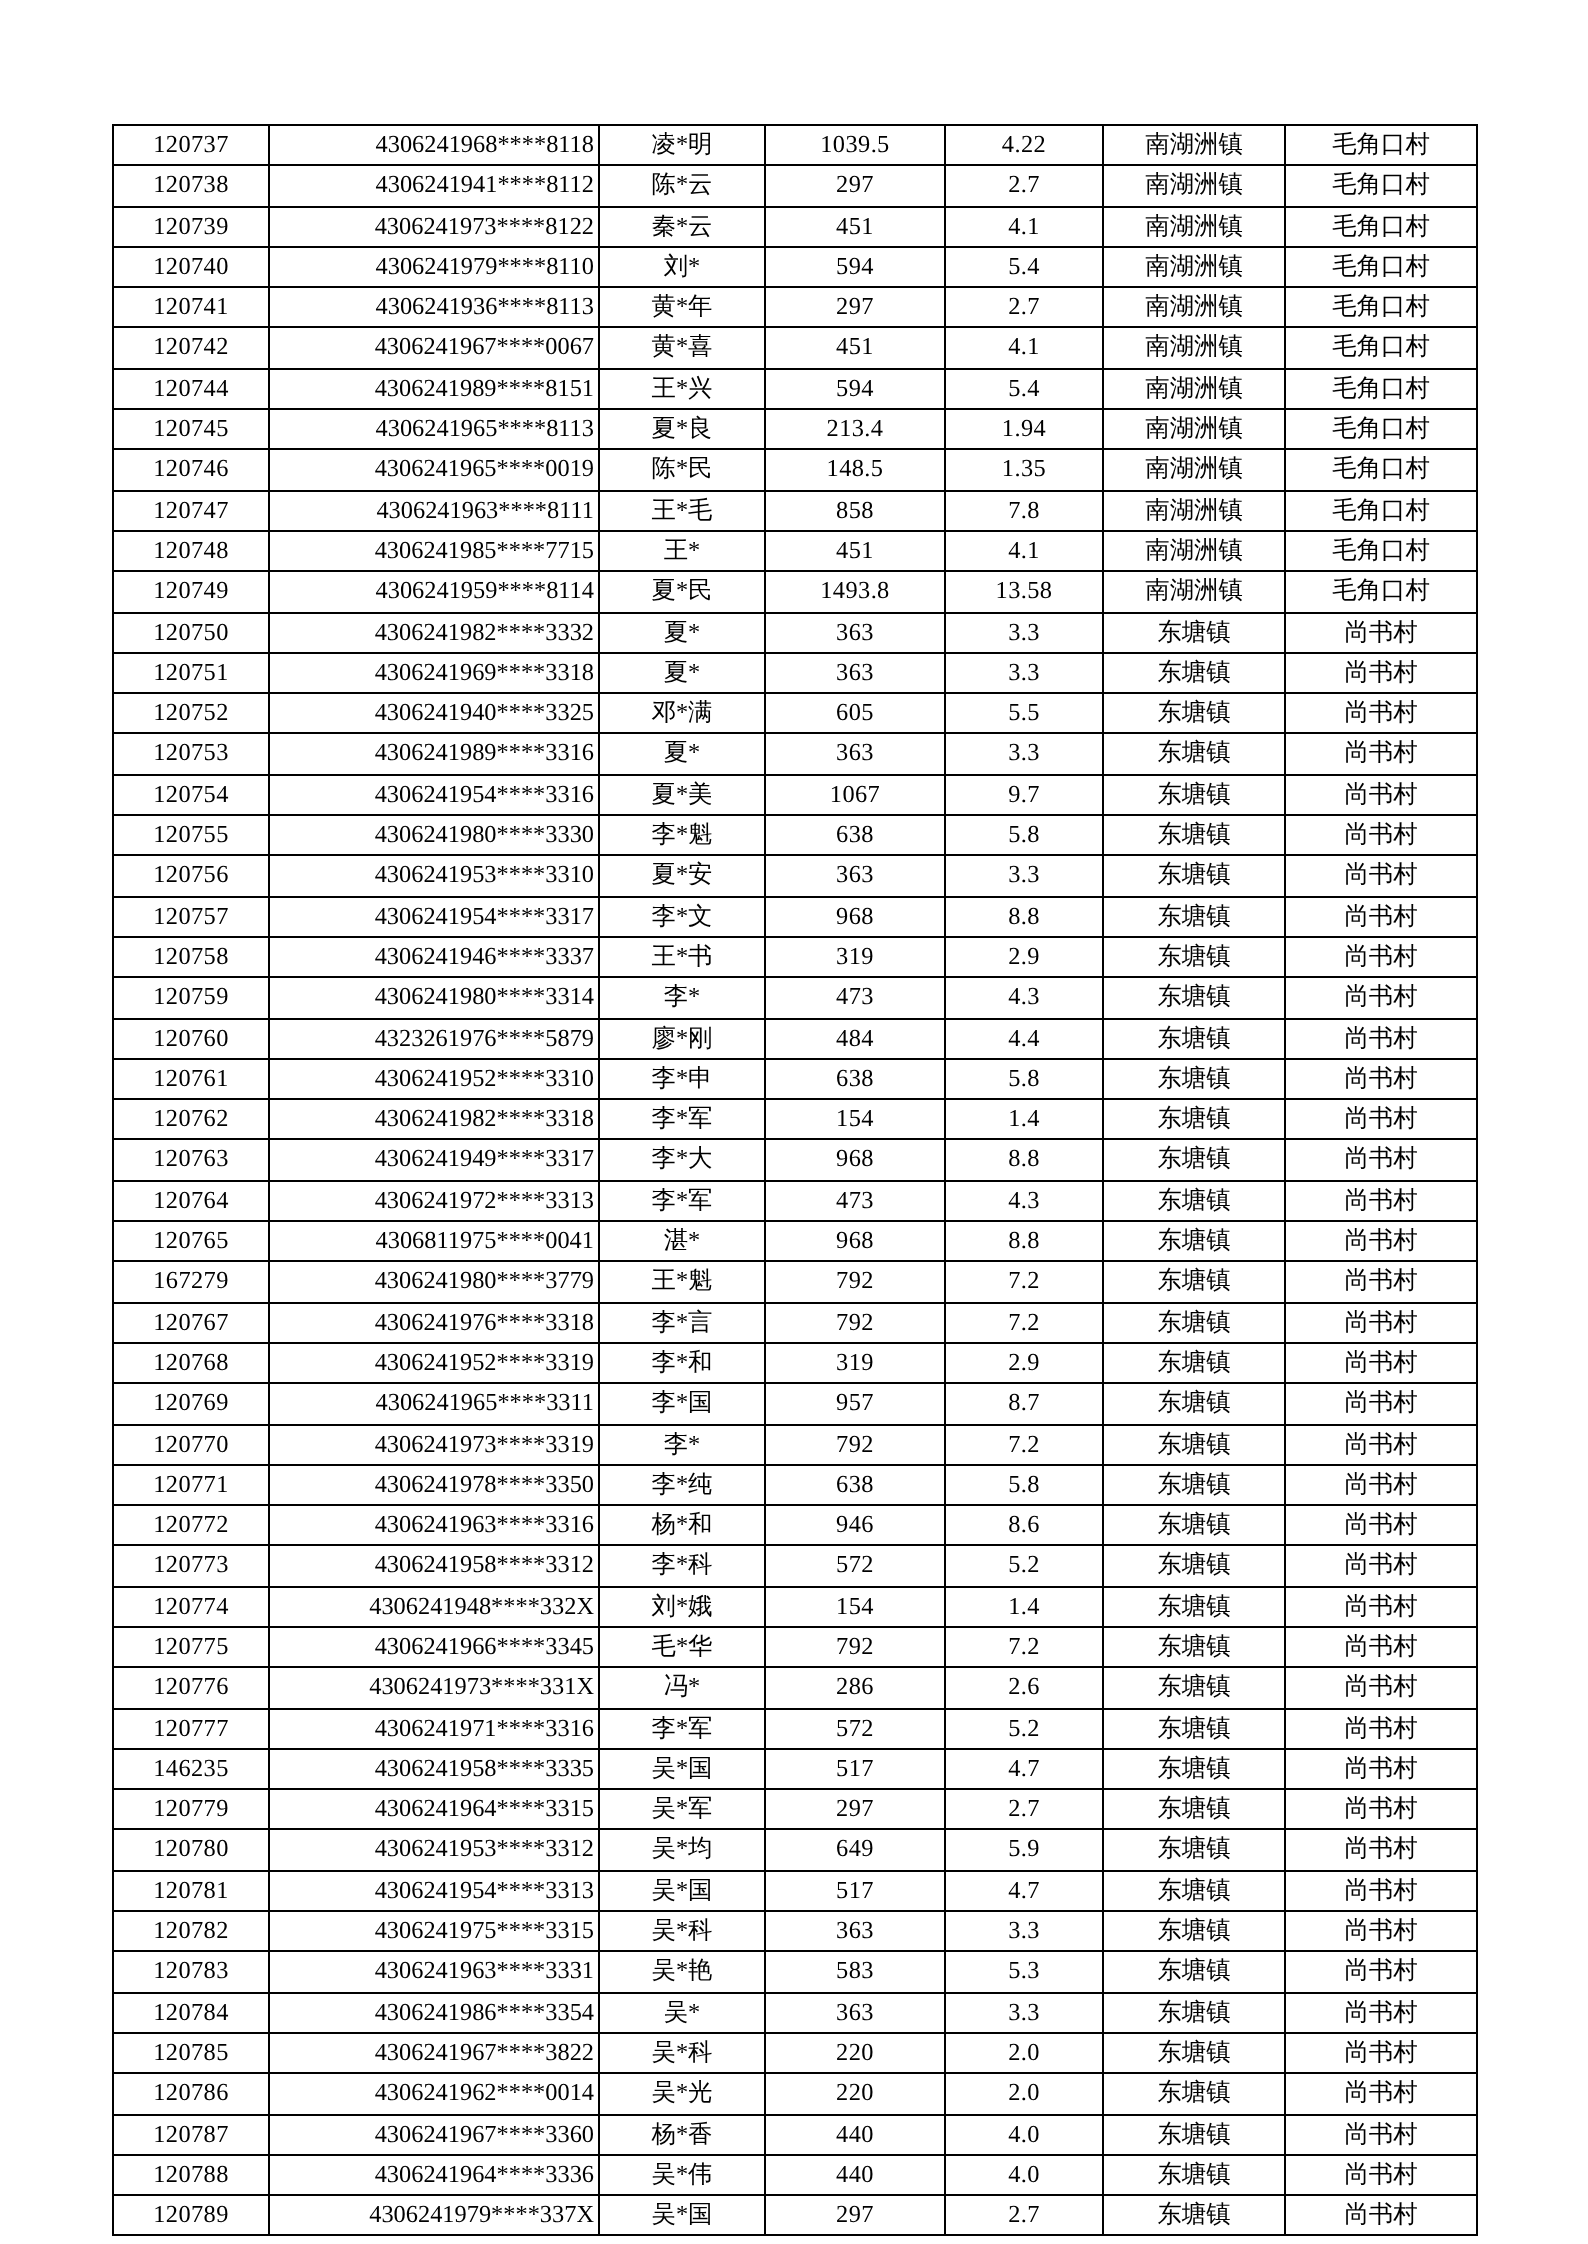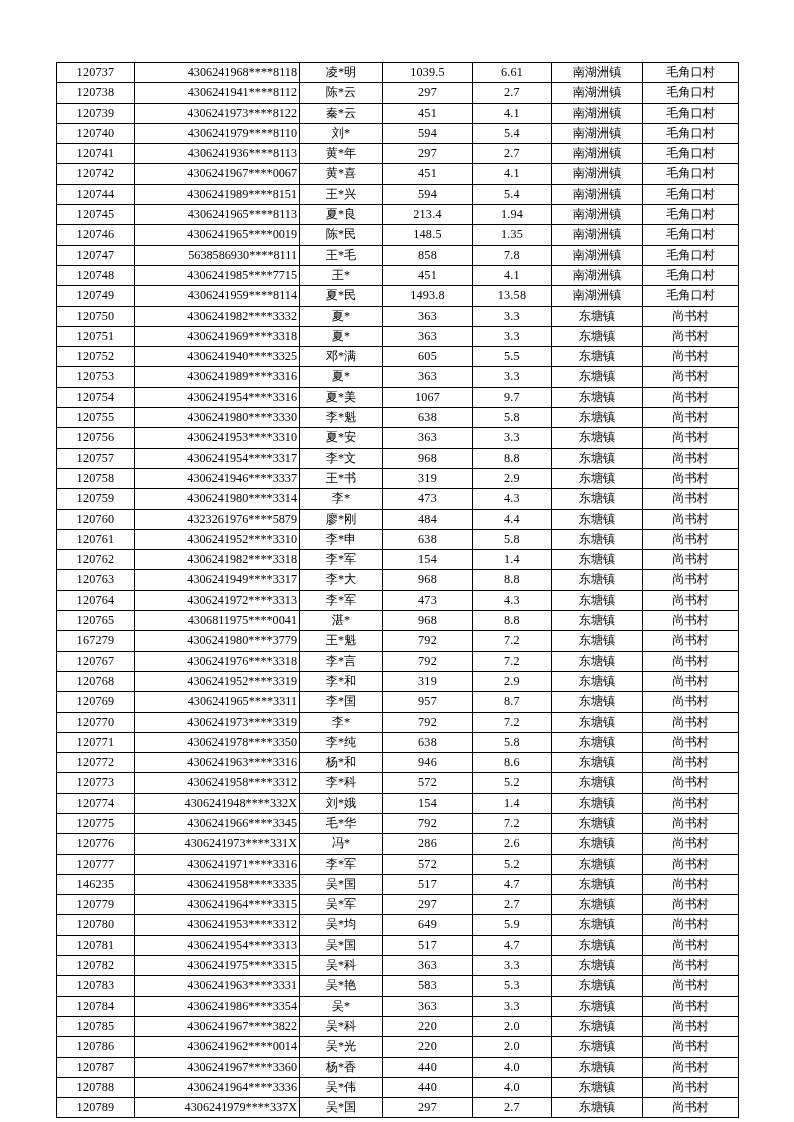--- a/index.html
+++ b/index.html
@@ -60,21 +60,21 @@
       <col class="c-rate">
       <col class="c-town">
       <col class="c-village">
     </colgroup>
     <tbody>
         <tr>
           <td class="num">120737</td>
           <td class="idno">4306241968****8118</td>
           <td class="cn">凌*明</td>
           <td class="num">1039.5</td>
-          <td class="num">6.61</td>
+          <td class="num">4.22</td>
           <td class="cn">南湖洲镇</td>
           <td class="cn">毛角口村</td>
         </tr>
         <tr>
           <td class="num">120738</td>
           <td class="idno">4306241941****8112</td>
           <td class="cn">陈*云</td>
           <td class="num">297</td>
           <td class="num">2.7</td>
           <td class="cn">南湖洲镇</td>
@@ -138,21 +138,21 @@
           <td class="num">120746</td>
           <td class="idno">4306241965****0019</td>
           <td class="cn">陈*民</td>
           <td class="num">148.5</td>
           <td class="num">1.35</td>
           <td class="cn">南湖洲镇</td>
           <td class="cn">毛角口村</td>
         </tr>
         <tr>
           <td class="num">120747</td>
-          <td class="idno">5638586930****8111</td>
+          <td class="idno">4306241963****8111</td>
           <td class="cn">王*毛</td>
           <td class="num">858</td>
           <td class="num">7.8</td>
           <td class="cn">南湖洲镇</td>
           <td class="cn">毛角口村</td>
         </tr>
         <tr>
           <td class="num">120748</td>
           <td class="idno">4306241985****7715</td>
           <td class="cn">王*</td>

